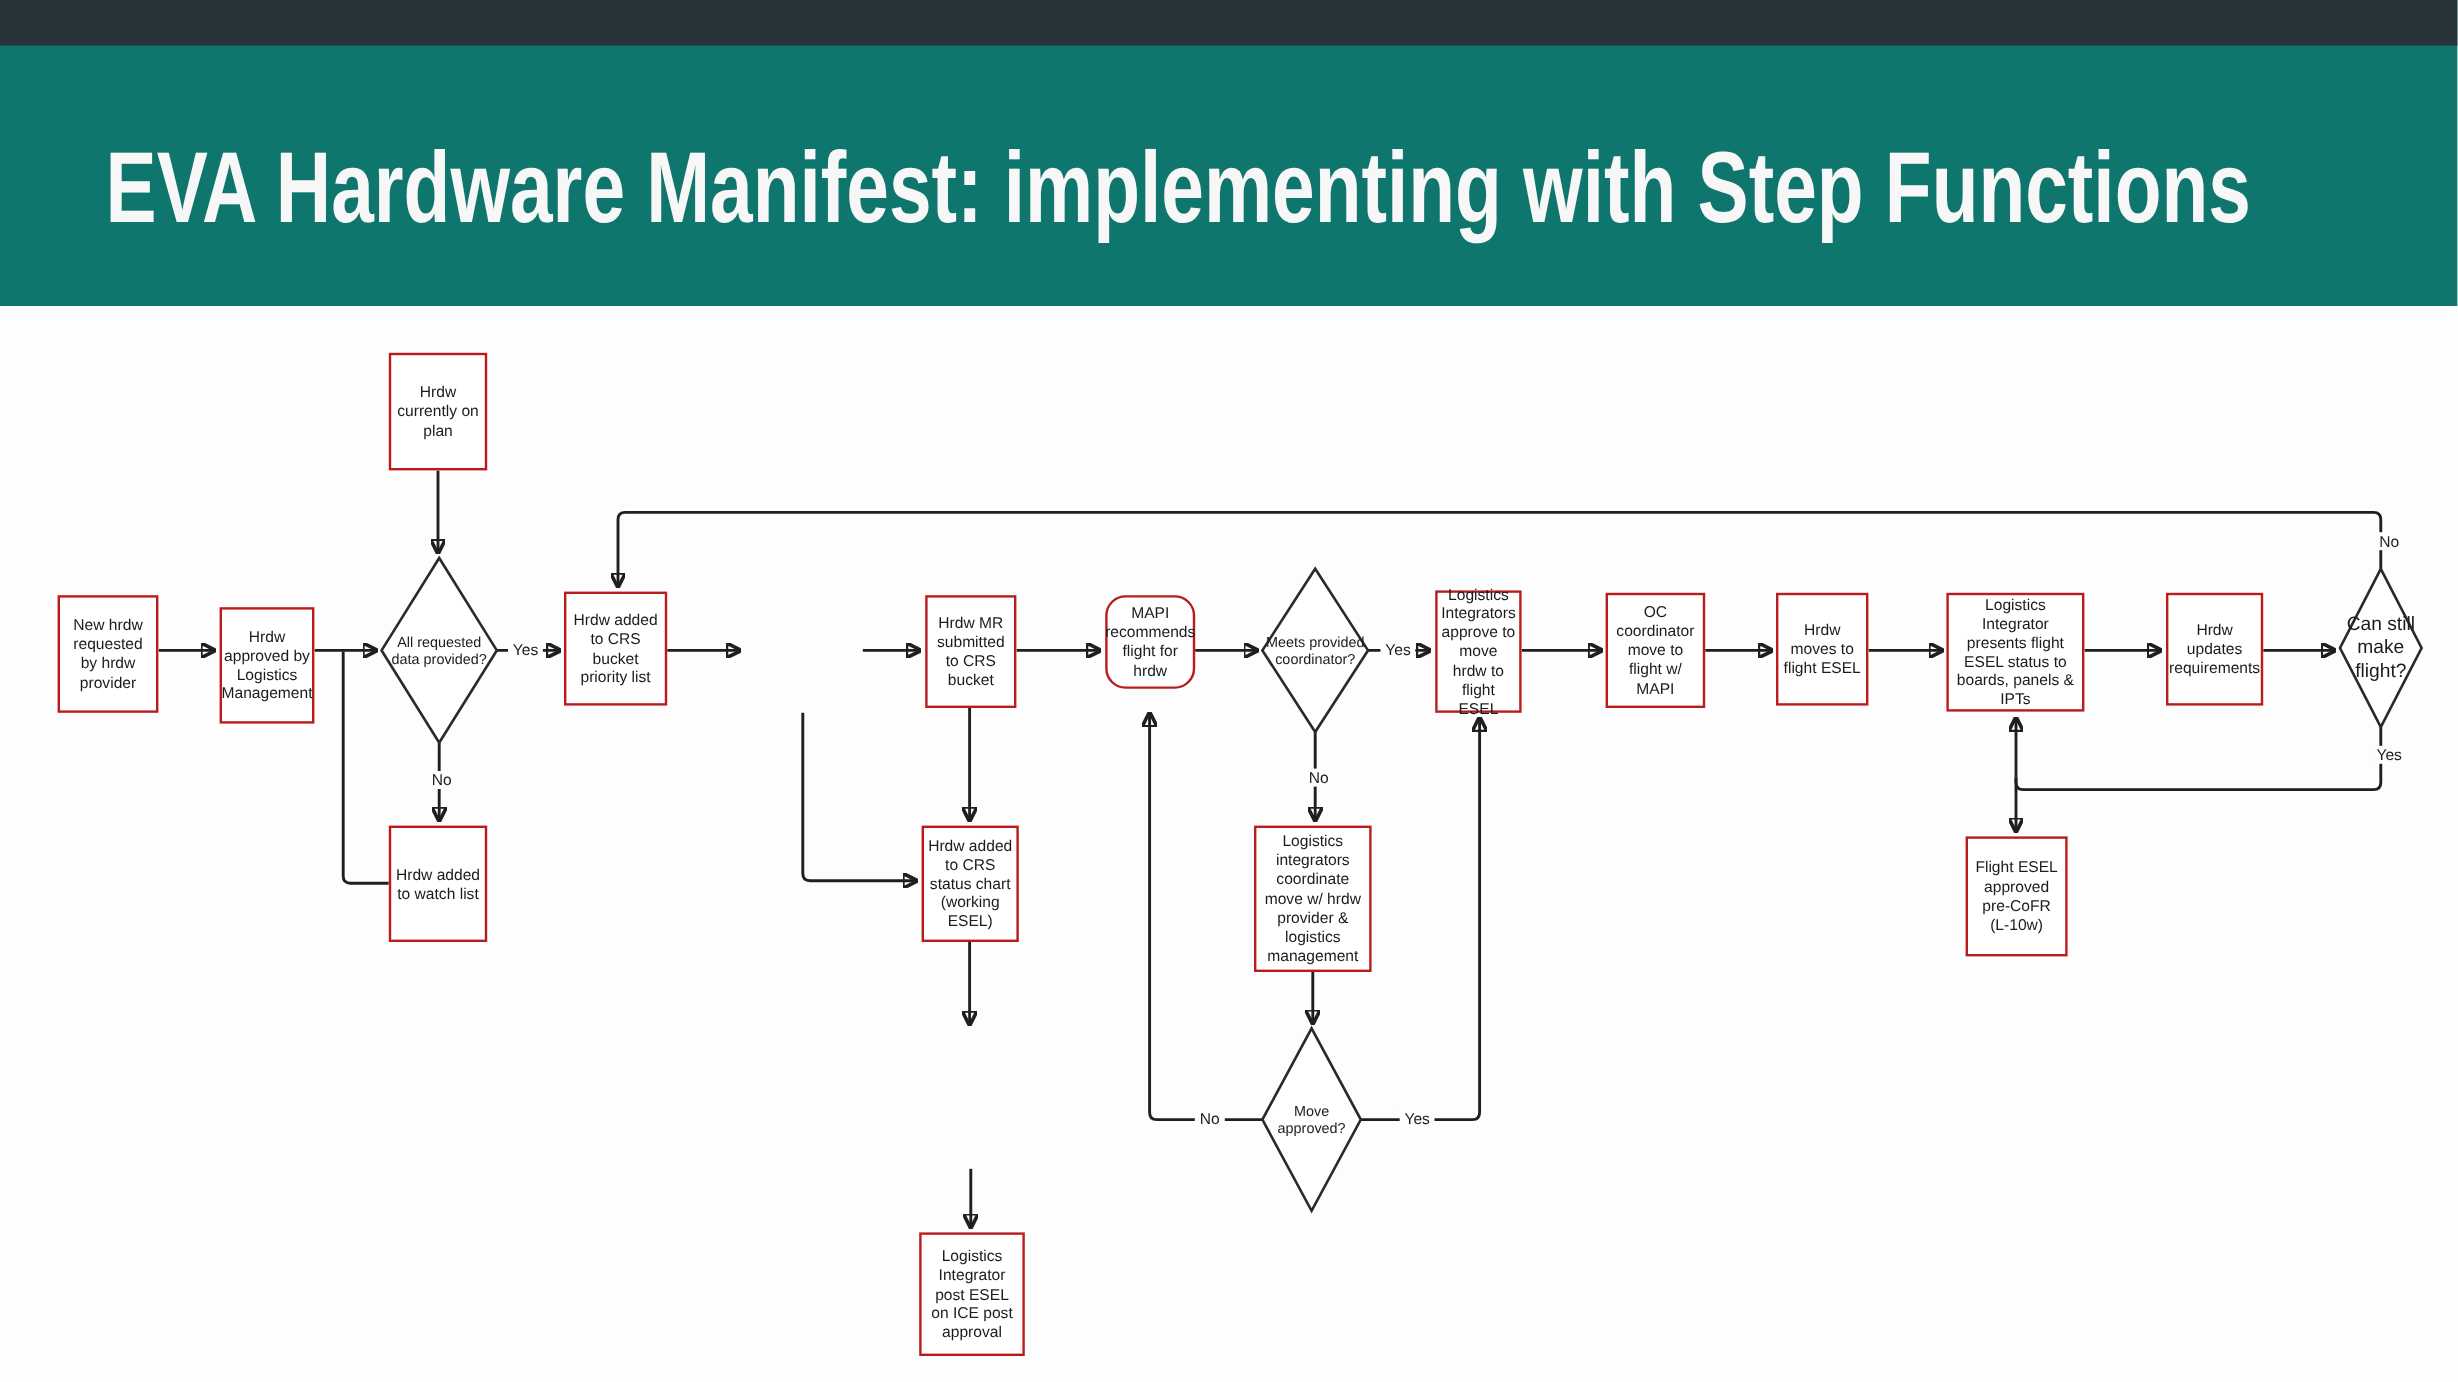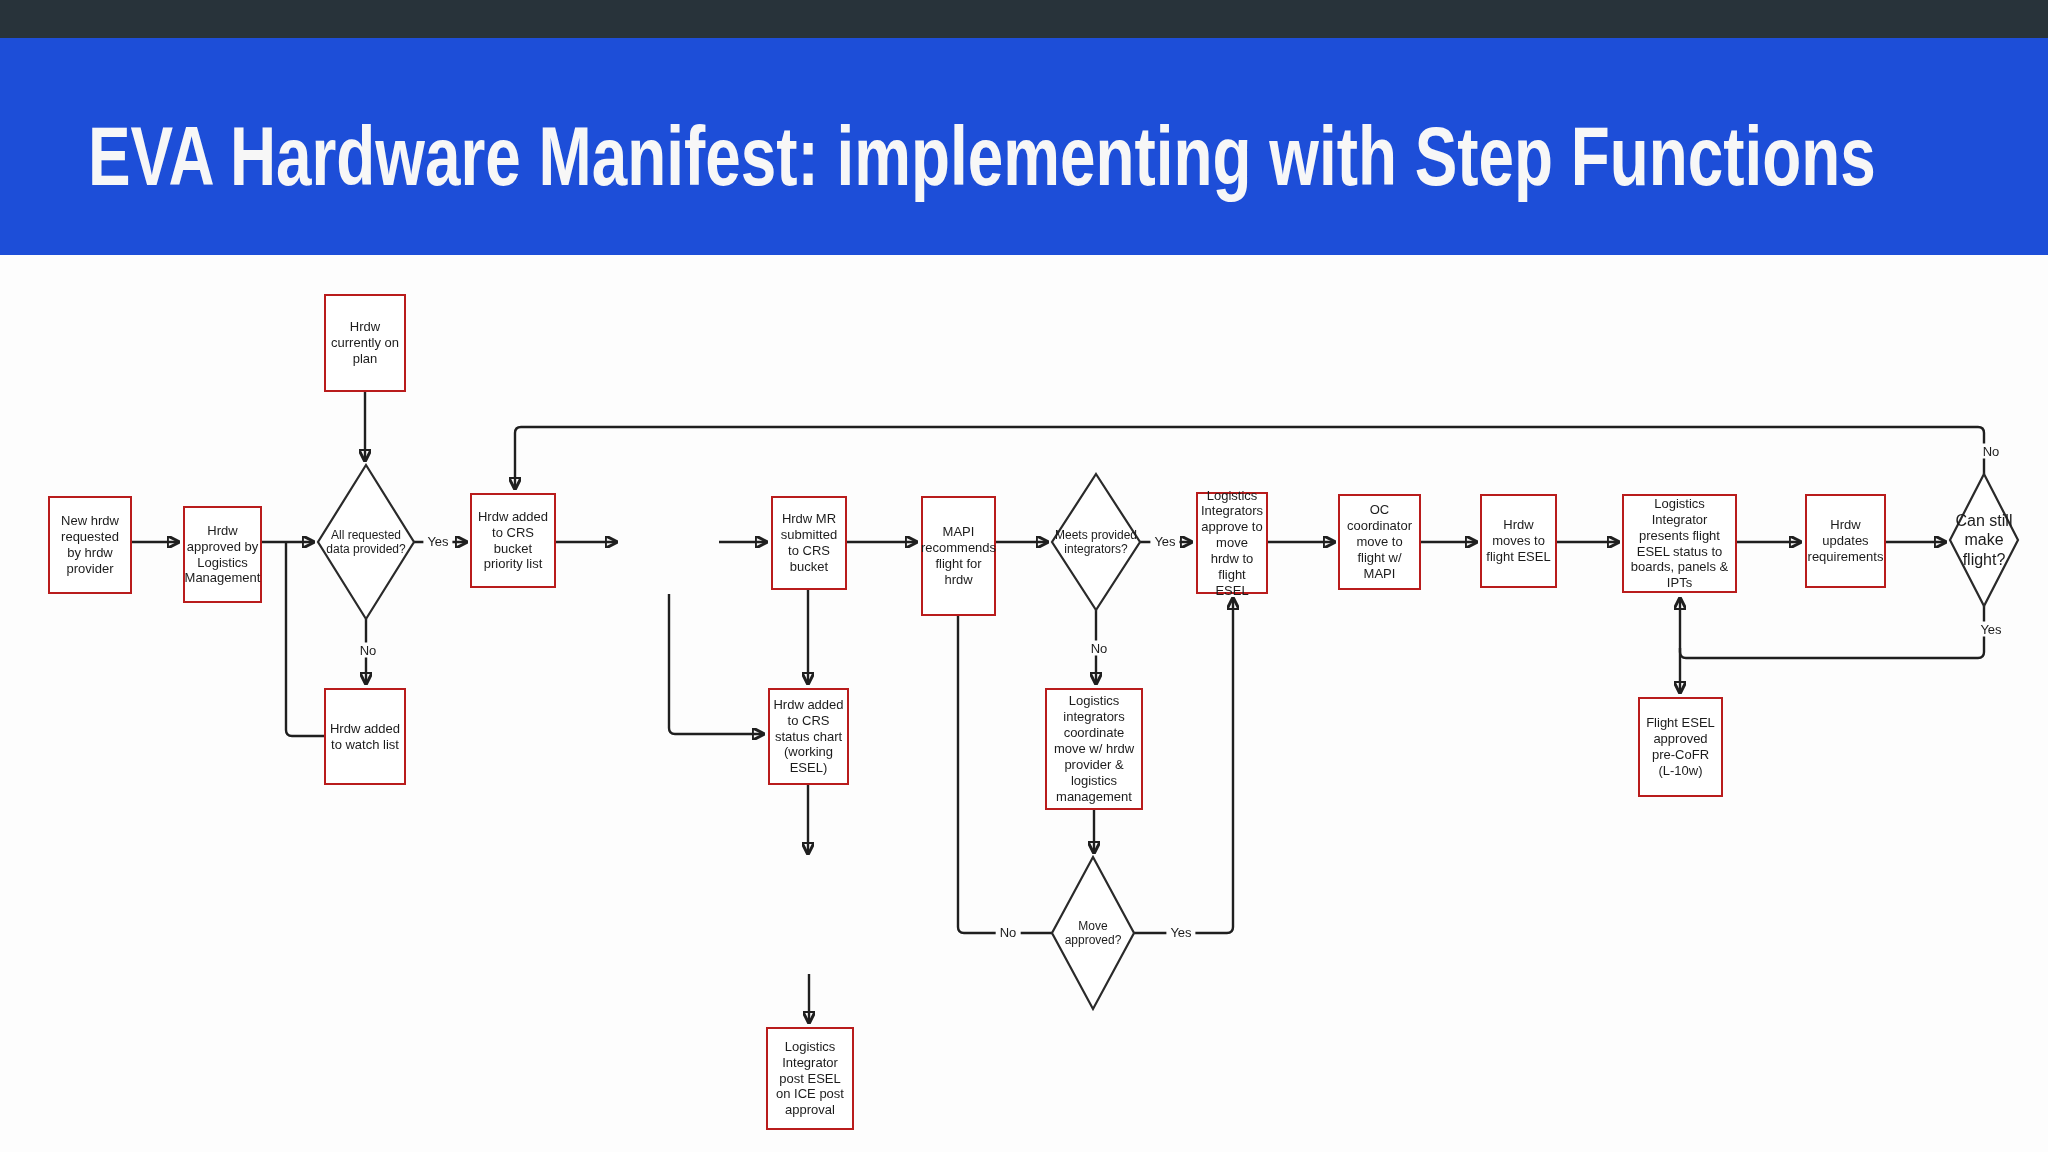--- a/index.html
+++ b/index.html
@@ -7,21 +7,21 @@
     width: 2048px; height: 1152px;
     background: #ffffff;
     font-family: "Liberation Sans", sans-serif;
     overflow: hidden;
   }
   .stage { position: relative; width: 2048px; height: 1152px; background: #fdfdfd; }
 
   
   .header {
     position: absolute; left: 0; top: 0; width: 2048px; height: 255px;
-    background: #1d4ed8;
+    background: #0f766e;
   }
   .header .top-strip {
     position: absolute; left: 0; top: 0; width: 100%; height: 38px;
     background: #28333a;
   }
   .slide-title {
     position: absolute; left: 88px; top: 112px;
     font-size: 84px; font-weight: 700; line-height: 1.05;
     color: #f7f7f7; white-space: nowrap;
     transform: scaleX(0.76); transform-origin: left top;
@@ -99,42 +99,42 @@
       <path d="M 809 974 V 1022" marker-end="url(#arw)"></path>
     </g>
   </svg>
 
   <div class="box" style="left:48px;   top:496px;  width:84px;  height:98px;">New hrdw requested by hrdw provider</div>
   <div class="box" style="left:183px;  top:494px;  width:79px;  height:97px;margin-top:12px;">Hrdw approved by Logistics Management</div>
   <div class="box" style="left:324px;  top:294px;  width:82px;  height:98px;">Hrdw currently on plan</div>
   <div class="box" style="left:324px;  top:688px;  width:82px;  height:97px;">Hrdw added to watch list</div>
   <div class="box" style="left:470px;  top:493px;  width:86px;  height:95px;">Hrdw added to CRS bucket priority list</div>
   <div class="box" style="left:771px;  top:496px;  width:76px;  height:94px;">Hrdw MR submitted to CRS bucket</div>
-  <div class="box" style="left:921px;  top:496px;  width:75px;  height:120px;">MAPI recommends flight for hrdw</div>
+  <div class="box" style="left:921px;  top:496px;  width:75px;  height:78px;border-radius:17px;">MAPI recommends flight for hrdw</div>
   <div class="box" style="left:1196px; top:492px;  width:72px;  height:102px;">Logistics Integrators approve to move hrdw to flight ESEL</div>
   <div class="box" style="left:1338px; top:494px;  width:83px;  height:96px;">OC coordinator move to flight w/ MAPI</div>
   <div class="box" style="left:1480px; top:494px;  width:77px;  height:94px;">Hrdw moves to flight ESEL</div>
   <div class="box" style="left:1622px; top:494px;  width:115px; height:99px;">Logistics Integrator presents flight ESEL status to boards, panels &amp; IPTs</div>
   <div class="box" style="left:1805px; top:494px;  width:81px;  height:94px;">Hrdw updates requirements</div>
   <div class="box" style="left:768px;  top:688px;  width:81px;  height:97px;">Hrdw added to CRS status chart (working ESEL)</div>
   <div class="box" style="left:766px;  top:1027px; width:88px;  height:103px;">Logistics Integrator post ESEL on ICE post approval</div>
   <div class="box" style="left:1045px; top:688px;  width:98px;  height:122px;">Logistics integrators coordinate move w/ hrdw provider &amp; logistics management</div>
   <div class="box" style="left:1638px; top:697px;  width:85px;  height:100px;">Flight ESEL approved pre-CoFR (L-10w)</div>
 
   <div class="diamond" style="left:318px; top:465px; width:96px; height:154px;">
     <svg width="96" height="154">
         <polygon points="48,0 96,77 48,154 0,77" fill="#ffffff" stroke="#2a2a2a" stroke-width="2.2"></polygon>
       </svg>
     <div class="lbl">All requested data provided?</div>
   </div>
   <div class="diamond" style="left:1052px; top:474px; width:88px; height:136px;">
     <svg width="88" height="136">
         <polygon points="44,0 88,68 44,136 0,68" fill="#ffffff" stroke="#2a2a2a" stroke-width="2.2"></polygon>
       </svg>
-    <div class="lbl">Meets provided integrators?</div>
+    <div class="lbl">Meets provided coordinator?</div>
   </div>
   <div class="diamond" style="left:1950px; top:474px; width:68px; height:132px;">
     <svg width="68" height="132">
         <polygon points="34,0 68,66 34,132 0,66" fill="#ffffff" stroke="#2a2a2a" stroke-width="2.2"></polygon>
       </svg>
     <div class="lbl" style="font-size:16px;">Can still make flight?</div>
   </div>
   <div class="diamond" style="left:1052px; top:857px; width:82px; height:152px;">
     <svg width="82" height="152">
         <polygon points="41,0 82,76 41,152 0,76" fill="#ffffff" stroke="#2a2a2a" stroke-width="2.2"></polygon>

